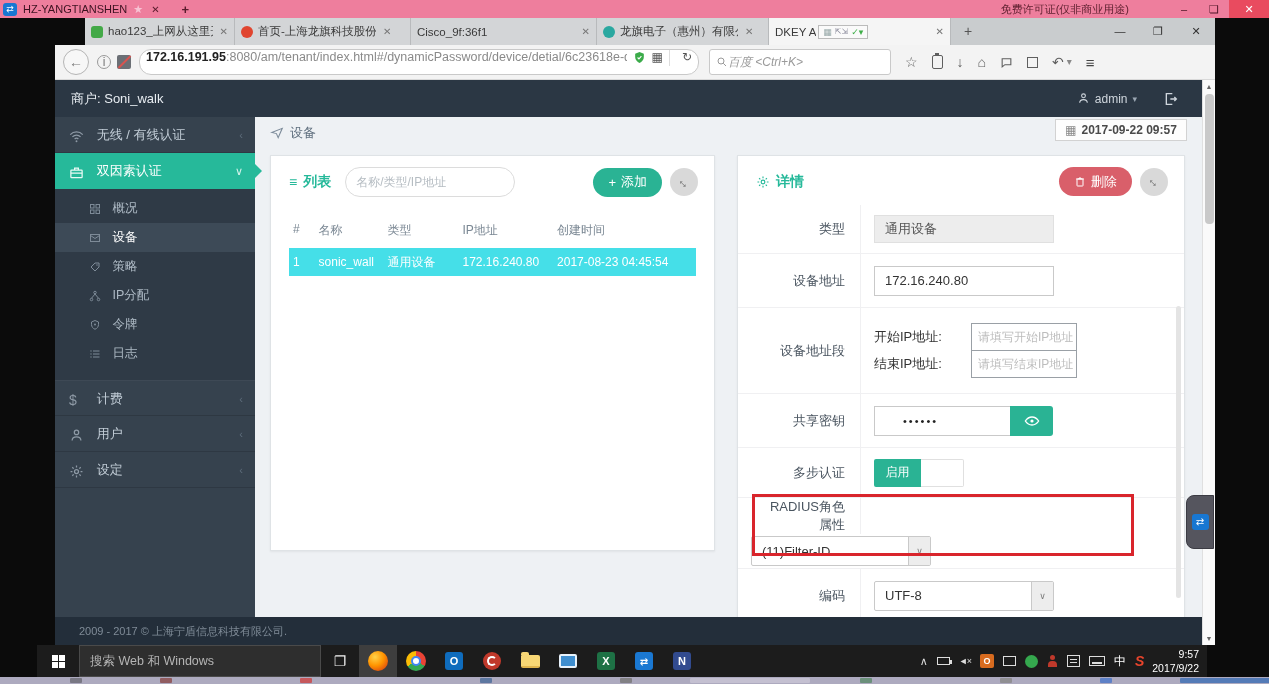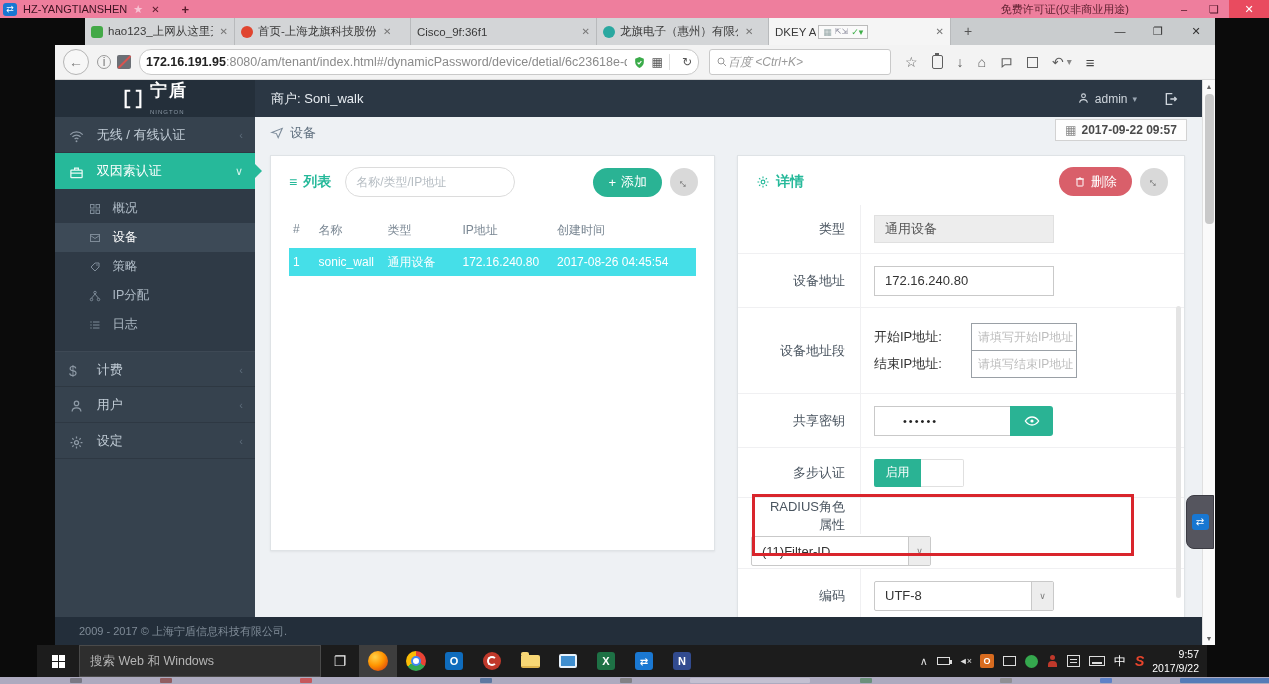--- a/index.html
+++ b/index.html
@@ -38,21 +38,21 @@
   .capwidget .grid { color:#9aa; font-size:9px; }
   .capwidget .arr { color:#889; font-size:8px; }
   .capwidget .ok { color:#3fae49; font-size:9px; }
 
   
   .addrbar { height:35px; background:#f3f3f3; border-bottom:1px solid #d9d9d9; display:flex; align-items:center; padding:0 8px; }
   .backbtn { width:26px; height:26px; border:1px solid #b5b5b5; border-radius:50%; color:#7c7c7c; text-align:center; line-height:24px; font-size:14px; margin-right:8px; background:#f7f7f7; }
   .infoico { color:#777; font-size:12px; border:1px solid #999; border-radius:50%; width:14px; height:14px; line-height:13px; text-align:center; margin-right:6px; }
   .plugico { position:relative; width:14px; height:14px; background:#6b6f75; border-radius:2px; margin-right:8px; }
   .plugico::after { content:""; position:absolute; left:-1px; top:6px; width:17px; height:2px; background:#d9534f; transform:rotate(-45deg); }
-  .urlbox { display:flex; align-items:center; width:560px; height:26px; background:#fff; border:1px solid #c9c9c9; border-radius:12px; padding:0 6px; font-size:12.5px; overflow:hidden; }
+  .urlbox { display:flex; align-items:flex-start; width:560px; height:26px; background:#fff; border:1px solid #c9c9c9; border-radius:12px; padding:0 6px; font-size:12.5px; overflow:hidden; }
   .urlhost { color:#222; font-weight:bold; white-space:nowrap; }
   .urlrest { color:#8a8a8a; white-space:nowrap; overflow:hidden; flex:1; }
   .urlico { margin-left:6px; color:#555; font-size:12px; flex:none; }
   .urlsep { width:1px; height:16px; background:#ddd; margin:0 6px; flex:none; }
   .searchbox { display:flex; align-items:center; width:182px; height:26px; background:#fff; border:1px solid #c9c9c9; border-radius:3px; margin-left:10px; padding:0 6px; }
   .searchbox input { border:none; outline:none; width:140px; font-size:12px; font-style:italic; color:#4d7c0f; font-family:inherit; background:transparent; }
   .searchbox input::placeholder { color:#9a9a9a; }
   .tbico { color:#5f5f5f; font-size:14px; margin-left:14px; flex:none; line-height:1; }
   .tbico.small { font-size:10px; margin-left:3px; color:#888; }
   .clipico { width:11px; height:14px; border:1.5px solid #5f5f5f; border-radius:2px; position:relative; margin-left:14px; }
@@ -290,29 +290,20 @@
         </span>
         <span class="cropico"></span>
         <span class="tbico">↶</span>
         <span class="tbico small">▾</span>
         <span class="hamb">≡</span>
       </div>
 
       <div class="viewport">
 
         <div class="appnav">
-          <div class="applogo">
-            <svg class="svgi" width="22" height="22" viewBox="0 0 24 24">
-                <path d="M9 3H4v18h5M15 3h5v18h-5" stroke="#fff" stroke-width="2.4" fill="none"></path>
-              </svg>
-            <div>
-              <div class="brandtxt">宁盾</div>
-              <div class="brandsub">NINGTON</div>
-            </div>
-          </div>
           <div class="merchant">商户: Soni_walk</div>
           <div class="navsp"></div>
           <div class="adminbox">
             <svg class="svgi" width="13" height="13" viewBox="0 0 24 24">
                 <circle cx="12" cy="7" r="3.5" stroke="currentColor" stroke-width="2" fill="none"></circle>
                 <path d="M5 20c0-4 3-6 7-6s7 2 7 6" stroke="currentColor" stroke-width="2" fill="none"></path>
               </svg>
             <span>admin</span>
             <span class="caret">▾</span>
           </div>
@@ -371,20 +362,27 @@
                 <span class="ic"><svg class="svgi" width="12" height="12" viewBox="0 0 24 24">
                       <circle cx="12" cy="5" r="2.5" stroke="currentColor" stroke-width="2" fill="none"></circle>
                       <circle cx="5" cy="19" r="2.5" stroke="currentColor" stroke-width="2" fill="none"></circle>
                       <circle cx="19" cy="19" r="2.5" stroke="currentColor" stroke-width="2" fill="none"></circle>
                       <path d="M12 8L5 16.5M12 8l7 8.5" stroke="currentColor" stroke-width="2" fill="none"></path>
                     </svg></span>
                 <span>IP分配</span>
               </div>
               <div class="s1">
                 <span class="ic"><svg class="svgi" width="12" height="12" viewBox="0 0 24 24">
+                      <path d="M12 3l7 3v5c0 4.5-3 8-7 9.5C8 19 5 15.5 5 11V6z" stroke="currentColor" stroke-width="2" fill="none"></path>
+                      <circle cx="12" cy="11" r="2" fill="currentColor"></circle>
+                    </svg></span>
+                <span>令牌</span>
+              </div>
+              <div class="s1">
+                <span class="ic"><svg class="svgi" width="12" height="12" viewBox="0 0 24 24">
                       <path d="M8 6h13M8 12h13M8 18h13" stroke="currentColor" stroke-width="2"></path>
                       <circle cx="4" cy="6" r="1.3" fill="currentColor"></circle>
                       <circle cx="4" cy="12" r="1.3" fill="currentColor"></circle>
                       <circle cx="4" cy="18" r="1.3" fill="currentColor"></circle>
                     </svg></span>
                 <span>日志</span>
               </div>
             </div>
             <div class="n1" style="border-top:1px solid rgba(255,255,255,.04)">
               <span class="ic" style="font-size:14px">$</span>
@@ -451,21 +449,21 @@
                     <span class="c1">名称</span>
                     <span class="c2">类型</span>
                     <span class="c3">IP地址</span>
                     <span class="c4">创建时间</span>
                   </div>
                   <div class="ltrow">
                     <span class="c0">1</span>
                     <span class="c1">sonic_wall</span>
                     <span class="c2">通用设备</span>
                     <span class="c3">172.16.240.80</span>
-                    <span class="c4">2017-08-26 04:45:54</span>
+                    <span class="c4">2017-08-23 04:45:54</span>
                   </div>
                 </div>
               </div>
 
               <div class="card detailcard">
                 <div class="cardhead">
                   <div class="cardtitle">
                     <svg class="svgi" width="14" height="14" viewBox="0 0 24 24">
                         <circle cx="12" cy="12" r="3.2" stroke="#26b99a" stroke-width="2" fill="none"></circle>
                         <path d="M12 2.5v3M12 18.5v3M2.5 12h3M18.5 12h3M5.3 5.3l2.1 2.1M16.6 16.6l2.1 2.1M18.7 5.3l-2.1 2.1M7.4 16.6l-2.1 2.1" stroke="#26b99a" stroke-width="2"></path>

